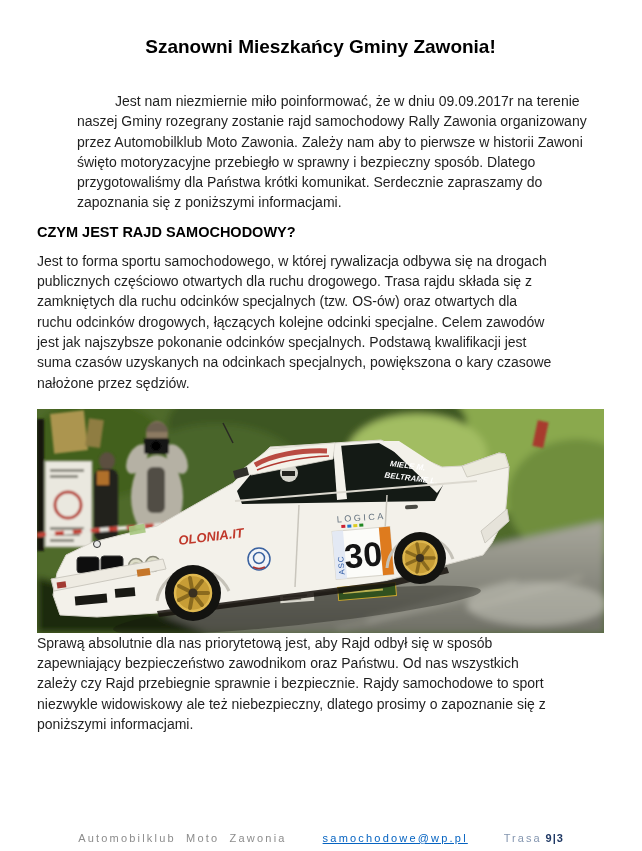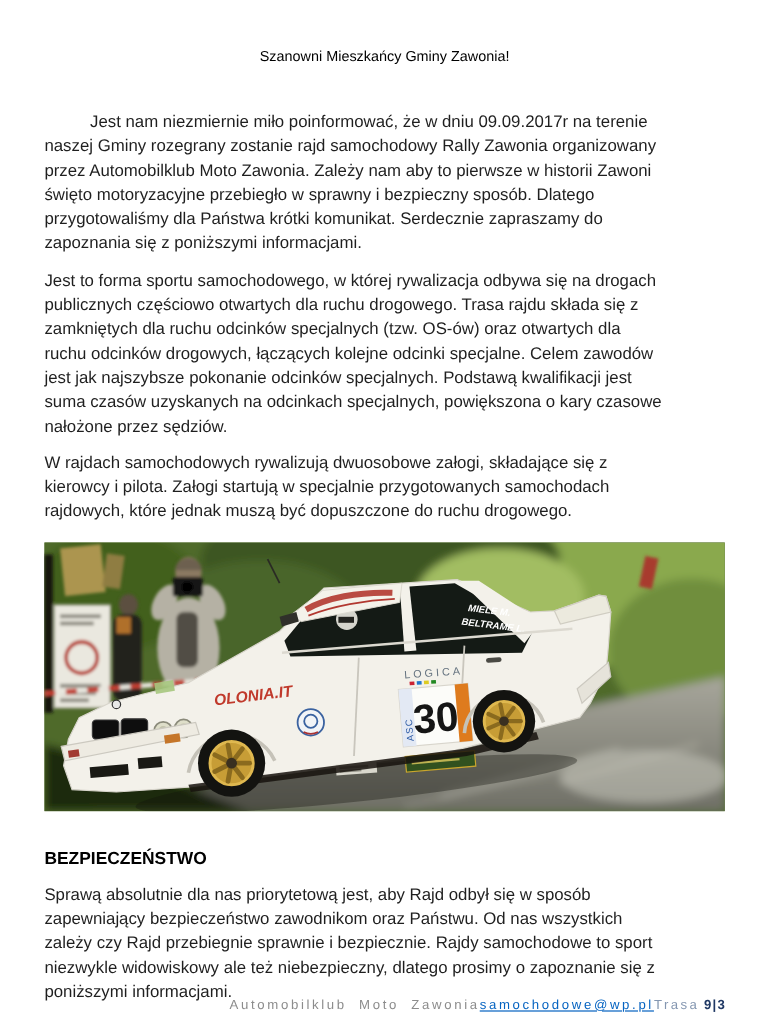--- a/index.html
+++ b/index.html
@@ -3,40 +3,40 @@
 <meta charset="utf-8">
 <style>
   html,body{margin:0;padding:0;}
   body{
     width:642px;height:851px;background:#ffffff;position:relative;overflow:hidden;
     font-family:"Liberation Sans","DejaVu Sans",sans-serif;color:#1f1f1f;
   }
   .page{position:relative;width:642px;height:851px;}
   .content{padding:36px 38px 0 37px;}
   h1.doc-title{
-    margin:0;padding:0;text-align:center;font-size:12px;line-height:22px;
-    font-weight:normal;color:#000;
+    margin:0;padding:0;text-align:center;font-size:19px;line-height:22px;
+    font-weight:bold;color:#000;
   }
   p.body-par{
     margin:0 0 10px 0;font-size:14px;line-height:20.3px;color:#1f1f1f;
     white-space:pre-line;text-align:left;
   }
-  p.body-par.first{margin-top:33px;text-indent:38px;}
+  p.body-par.first{margin-top:33px;text-indent:38px;margin-left:40px;}
   h2.sec-head{
     margin:8px 0 10px 0;font-size:14.5px;line-height:18px;font-weight:bold;color:#000;
   }
   h2.sec-head.safety{margin-top:31px;}
   figure.photo{
     margin:16px 0 0 0;padding:0;width:567px;height:224px;line-height:0;
     overflow:hidden;background:#4f6a2a;
   }
   .footer{
     position:absolute;left:37px;right:37px;top:831px;height:16px;
-    display:flex;align-items:baseline;justify-content:flex-end;
-    font-size:11px;line-height:15px;
+    display:flex;align-items:baseline;justify-content:center;
+    font-size:11px;line-height:15px;gap:36px;
   }
   .footer .club{color:#8c8c8c;letter-spacing:2.2px;word-spacing:5px;}
   .footer .email{color:#0563c1;letter-spacing:2.2px;text-decoration:underline;cursor:pointer;}
   .footer .pagefield{white-space:nowrap;}
   .footer .page-label{color:#8496b0;letter-spacing:2px;}
   .footer .page-num{color:#1f3864;font-weight:bold;letter-spacing:1px;margin-left:4px;}
   svg text{font-family:"Liberation Sans","DejaVu Sans",sans-serif;}
 </style>
 </head>
 <body>
@@ -46,30 +46,28 @@
 
     <h1 class="doc-title">Szanowni Mieszkańcy Gminy Zawonia!</h1>
 
     <p class="body-par first">Jest nam niezmiernie miło poinformować, że w dniu 09.09.2017r na terenie
 naszej Gminy rozegrany zostanie rajd samochodowy Rally Zawonia organizowany
 przez Automobilklub Moto Zawonia. Zależy nam aby to pierwsze w historii Zawoni
 święto motoryzacyjne przebiegło w sprawny i bezpieczny sposób. Dlatego
 przygotowaliśmy dla Państwa krótki komunikat. Serdecznie zapraszamy do
 zapoznania się z poniższymi informacjami.</p>
 
+    <h2 class="sec-head">CZYM JEST RAJD SAMOCHODOWY?</h2>
     <p class="body-par">Jest to forma sportu samochodowego, w której rywalizacja odbywa się na drogach
 publicznych częściowo otwartych dla ruchu drogowego. Trasa rajdu składa się z
 zamkniętych dla ruchu odcinków specjalnych (tzw. OS-ów) oraz otwartych dla
 ruchu odcinków drogowych, łączących kolejne odcinki specjalne. Celem zawodów
 jest jak najszybsze pokonanie odcinków specjalnych. Podstawą kwalifikacji jest
 suma czasów uzyskanych na odcinkach specjalnych, powiększona o kary czasowe
 nałożone przez sędziów.</p>
-    <p class="body-par">W rajdach samochodowych rywalizują dwuosobowe załogi, składające się z
-kierowcy i pilota. Załogi startują w specjalnie przygotowanych samochodach
-rajdowych, które jednak muszą być dopuszczone do ruchu drogowego.</p>
 
     <figure class="photo">
       <svg width="567" height="224" viewBox="0 0 567 224">
         <defs>
           <filter id="b3" x="-20%" y="-20%" width="140%" height="140%">
               <feGaussianBlur stdDeviation="3.5"></feGaussianBlur>
             </filter>
           <filter id="b1" x="-20%" y="-20%" width="140%" height="140%">
               <feGaussianBlur stdDeviation="1.3"></feGaussianBlur>
             </filter>
@@ -246,21 +244,20 @@
               <line x1="385" y1="146" x2="391" y2="138"></line>
             </g>
             <circle cx="383" cy="149" r="4" fill="#3a3020"></circle>
           </g>
 
           <path d="M444,122 L470,100 L472,112 L448,134 Z" fill="#e6e3da" stroke="#ccc9c0"></path>
         </g>
       </svg>
     </figure>
 
-    <h2 class="sec-head safety">BEZPIECZEŃSTWO</h2>
     <p class="body-par">Sprawą absolutnie dla nas priorytetową jest, aby Rajd odbył się w sposób
 zapewniający bezpieczeństwo zawodnikom oraz Państwu. Od nas wszystkich
 zależy czy Rajd przebiegnie sprawnie i bezpiecznie. Rajdy samochodowe to sport
 niezwykle widowiskowy ale też niebezpieczny, dlatego prosimy o zapoznanie się z
 poniższymi informacjami.</p>
   </div>
 
   <div class="footer">
     <span class="club">Automobilklub Moto Zawonia</span>
     <a class="email" href="#">samochodowe@wp.pl</a>

